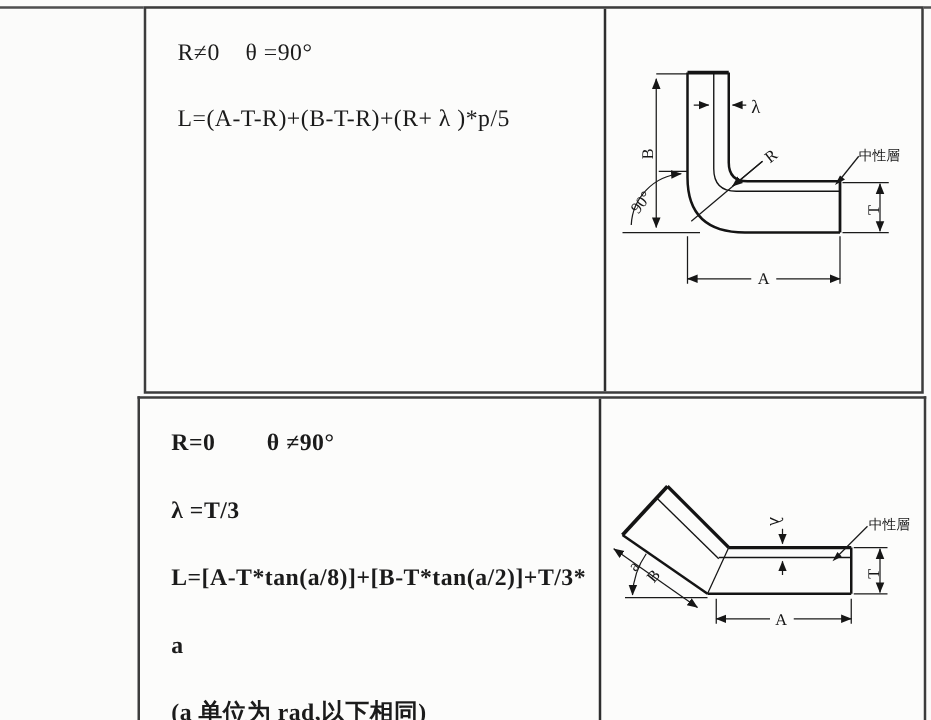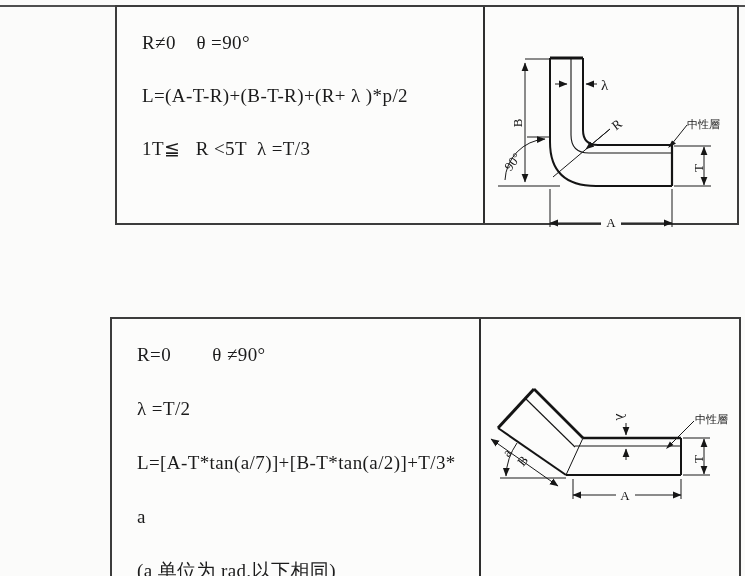--- a/index.html
+++ b/index.html
@@ -14,36 +14,36 @@
   .top-rule{
     position:absolute;left:0;top:5px;width:745px;height:2px;
     background:#4f4f4f;
   }
   .cell{
     position:absolute;
     background:#fcfcfb;
     border:2px solid #3c3c3c;
     box-sizing:border-box;
   }
-  .cell-1{left:115px;top:5px;width:624px;height:220px;}
+  .cell-1{left:115px;top:5px;width:624px;height:310px;}
   .cell-2{left:110px;top:317px;width:631px;height:266px;border-bottom:none;}
   .vdivider{
     position:absolute;top:0;bottom:0;width:2px;background:#2e2e2e;
   }
   .lines{
     position:absolute;left:0;top:0;right:0;
     padding:9px 0 0 25px;
   }
   .fline{
     height:53px;line-height:53px;
     font-size:19px;
     white-space:pre;
     letter-spacing:0.4px;
   }
-  .cell-2 .fline{height:54px;line-height:54px;}
+  .cell-2 .fline{height:54px;line-height:54px;font-weight:bold;}
   .diagram{position:absolute;}
   .diagram-1{left:368px;top:29px;}
   .diagram-2{left:368px;top:53px;}
   svg text{
     font-family:"Liberation Serif","DejaVu Serif",serif;
     fill:#161616;
   }
   .lbl{font-size:13px;}
   .lbl-sm{font-size:11px;}
   .lbl-lam{font-size:15px;}
@@ -51,22 +51,21 @@
 </head>
 <body>
 
 <div class="screen">
 
   <div class="top-rule"></div>
 
   <div class="cell cell-1">
     <div class="lines">
       <div class="fline">R≠0    θ =90°</div>
-      <div class="fline">L=(A-T-R)+(B-T-R)+(R+ λ )*p/2</div>
-      <div class="fline">1T≦   R &lt;5T  λ =T/3</div>
+      <div class="fline">L=(A-T-R)+(B-T-R)+(R+ λ )*p/5</div>
     </div>
     <div class="vdivider" style="left:366px;"></div>
 
     <svg class="diagram diagram-1" width="255" height="205" viewBox="485 40 255 205">
       <defs>
         <marker id="arr" viewBox="0 0 10 10" refX="9" refY="5" markerWidth="9" markerHeight="9" orient="auto-start-reverse">
           <path d="M0,1.2 L9.5,5 L0,8.8 z" fill="#161616"></path>
         </marker>
       </defs>
 
@@ -106,22 +105,22 @@
       <text class="lbl-lam" x="601" y="94">λ</text>
       <text class="lbl" x="611" y="231" text-anchor="middle">A</text>
       <text class="lbl" x="699" y="176" text-anchor="middle" transform="rotate(-90 699,172)">T</text>
       <text class="lbl-sm" x="687" y="132">中性層</text>
     </svg>
   </div>
 
   <div class="cell cell-2">
     <div class="lines">
       <div class="fline">R=0        θ ≠90°</div>
-      <div class="fline">λ =T/2</div>
-      <div class="fline">L=[A-T*tan(a/7)]+[B-T*tan(a/2)]+T/3*</div>
+      <div class="fline">λ =T/3</div>
+      <div class="fline">L=[A-T*tan(a/8)]+[B-T*tan(a/2)]+T/3*</div>
       <div class="fline">a</div>
       <div class="fline">(a 单位为 rad,以下相同)</div>
     </div>
     <div class="vdivider" style="left:367px;"></div>
 
     <svg class="diagram diagram-2" width="260" height="160" viewBox="482 375 260 160">
 
       <g stroke="#141414" fill="none">
         <path d="M585,441 L683,441" stroke-width="2.6"></path>
         <path d="M568,478 L683,478" stroke-width="2"></path>

